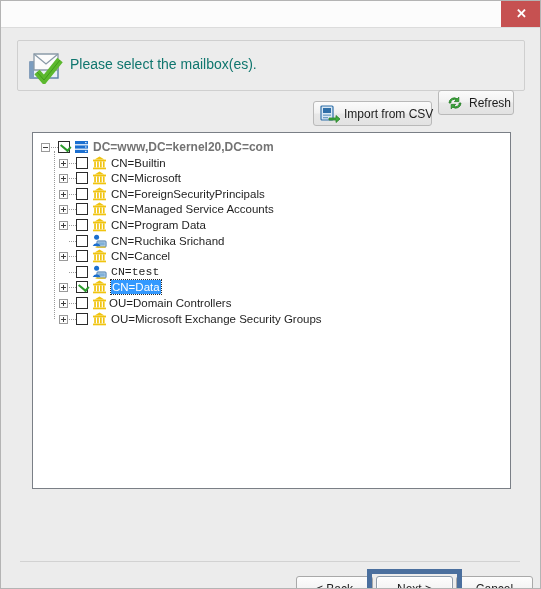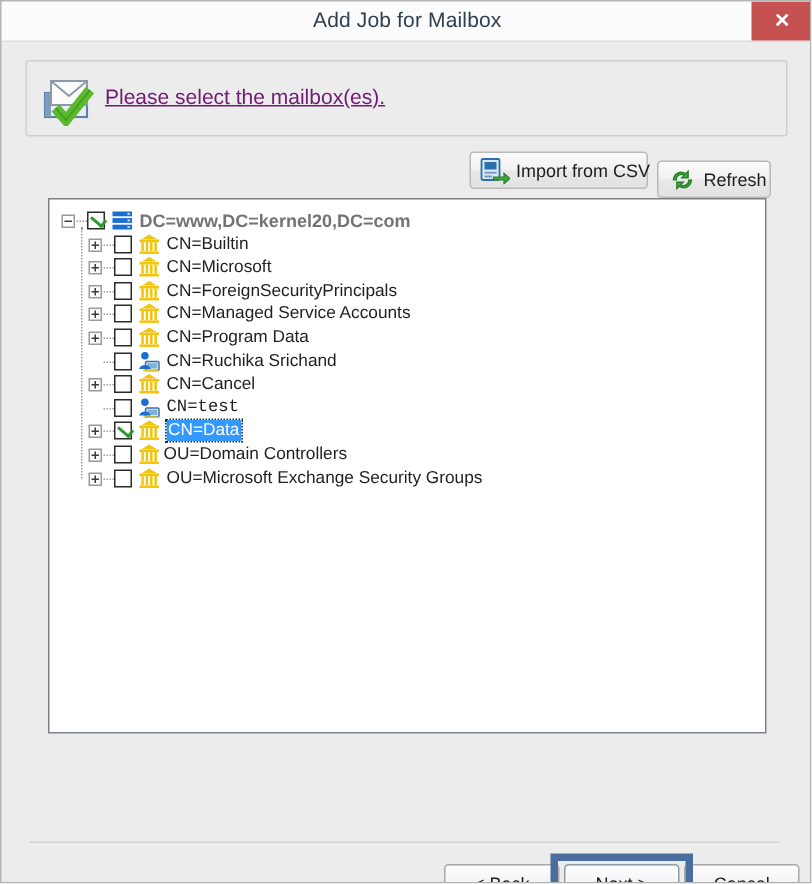--- a/index.html
+++ b/index.html
@@ -76,38 +76,37 @@
   }
   #mailbox-icon {
     position: absolute;
     left: 9px; top: 7px;
     width: 38px; height: 36px;
   }
   #header-text {
     position: absolute;
     left: 52px; top: 15px;
     font-size: 14px;
-    color: #701a75;
-    text-decoration: underline;
+    color: #0f766e;
   }
 
   
   .tool-btn {
     position: absolute;
     height: 25px;
     box-sizing: border-box;
     background: linear-gradient(to bottom, #fbfbfb 0%, #f1f1f1 48%, #e8e8e8 52%, #e2e2e2 100%);
     border: 1px solid #b9b9b9;
     border-radius: 3px;
     cursor: pointer;
     font-size: 12px;
     color: #1c1c1c;
   }
   #btn-import { left: 312px; top: 73px; width: 119px; }
-  #btn-refresh { left: 437px; top: 79px; width: 76px; }
+  #btn-refresh { left: 437px; top: 62px; width: 76px; }
   .tool-btn .lbl {
     position: absolute;
     left: 30px; top: 5px;
     white-space: nowrap;
   }
   .tool-btn .ico {
     position: absolute;
     left: 6px; top: 3px;
     width: 20px; height: 18px;
   }
@@ -250,21 +249,20 @@
     pointer-events: none;
   }
   .uline { text-decoration: underline; }
 </style>
 </head>
 <body>
 
 <div id="window">
 
   <div id="titlebar">
-    <div id="title-text">Add Job for Mailbox</div>
     <div id="close-button">
       <span class="x">✕</span>
     </div>
   </div>
 
   <div id="client">
 
     <div id="header-panel">
       <span id="mailbox-icon">
         <svg width="38" height="36" viewBox="0 0 38 36">

